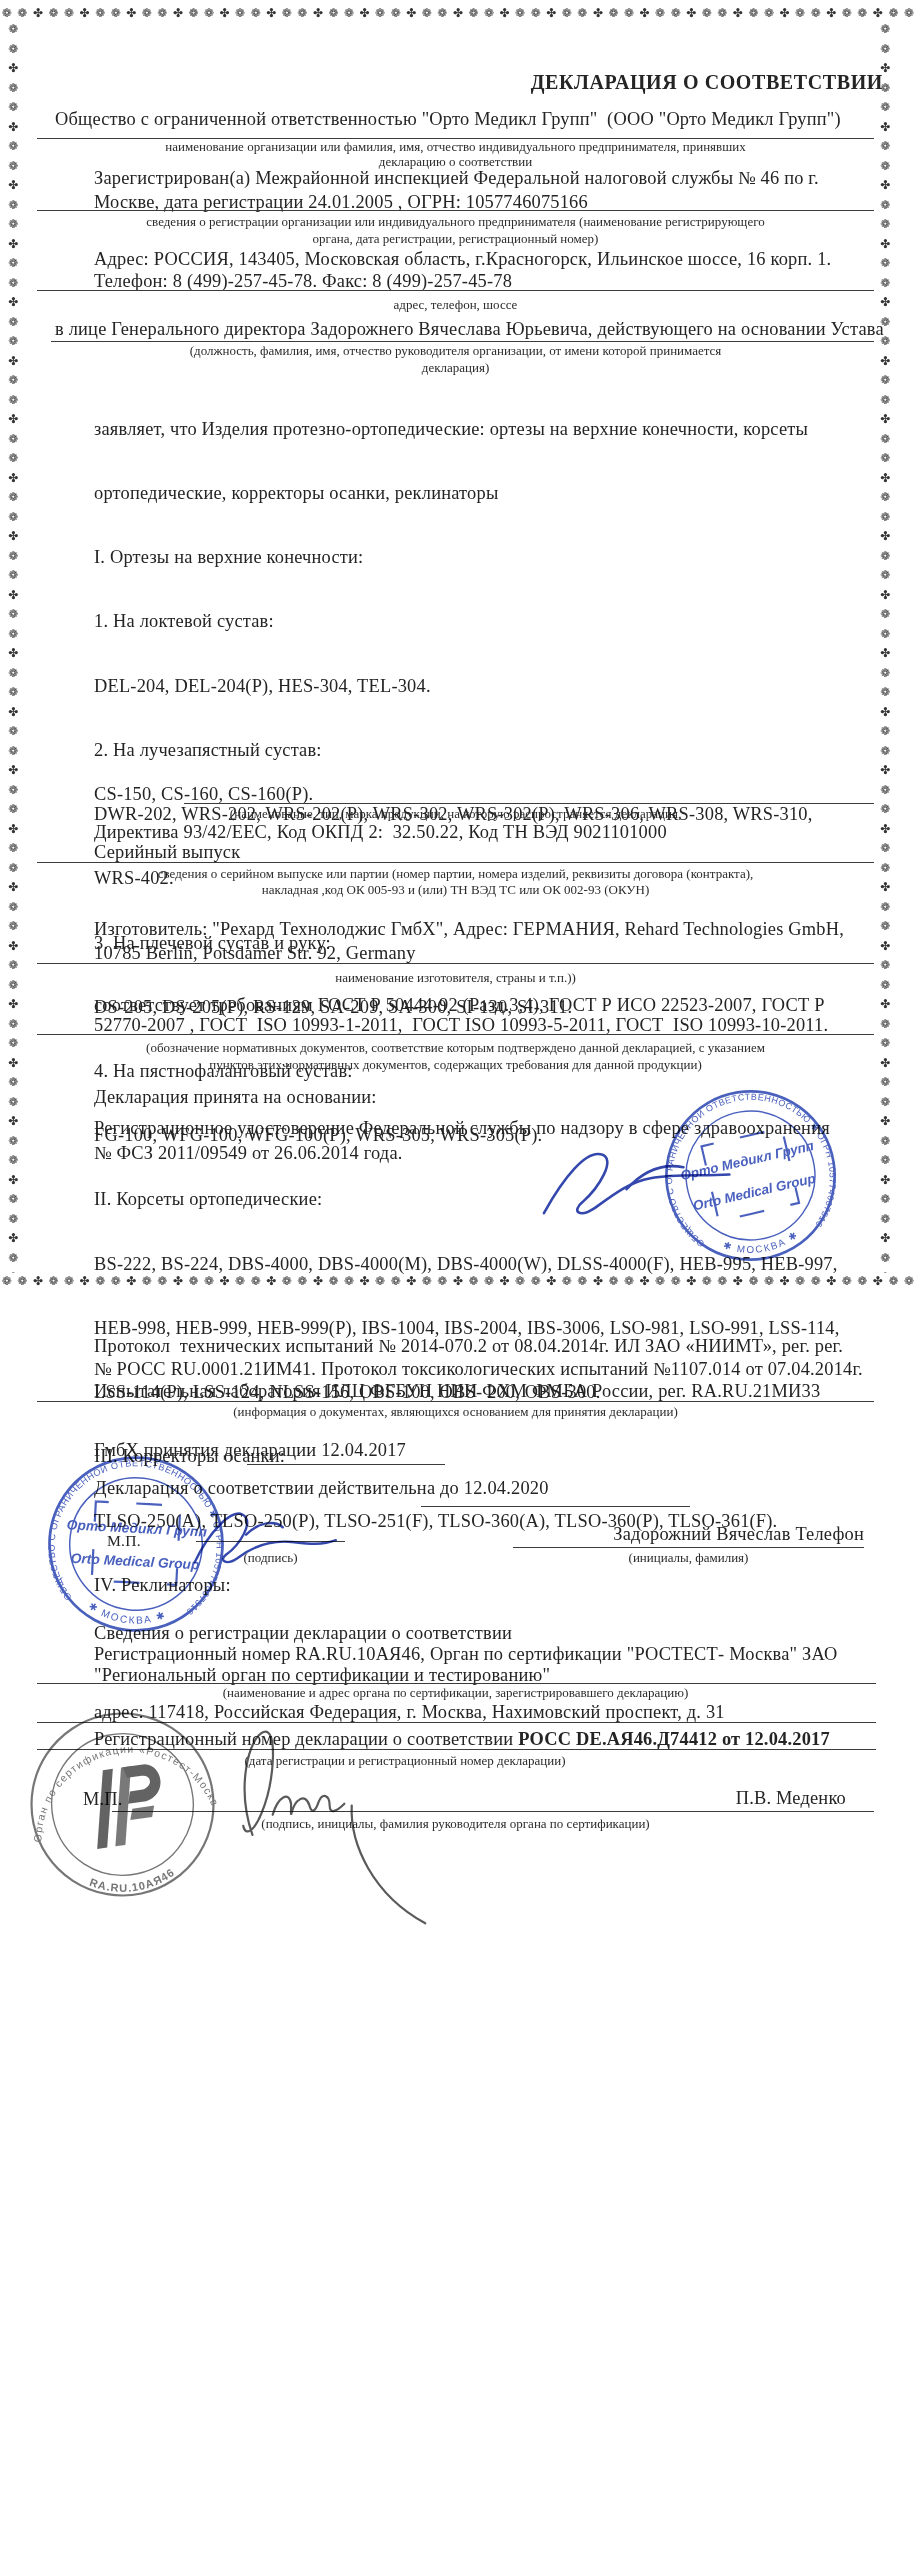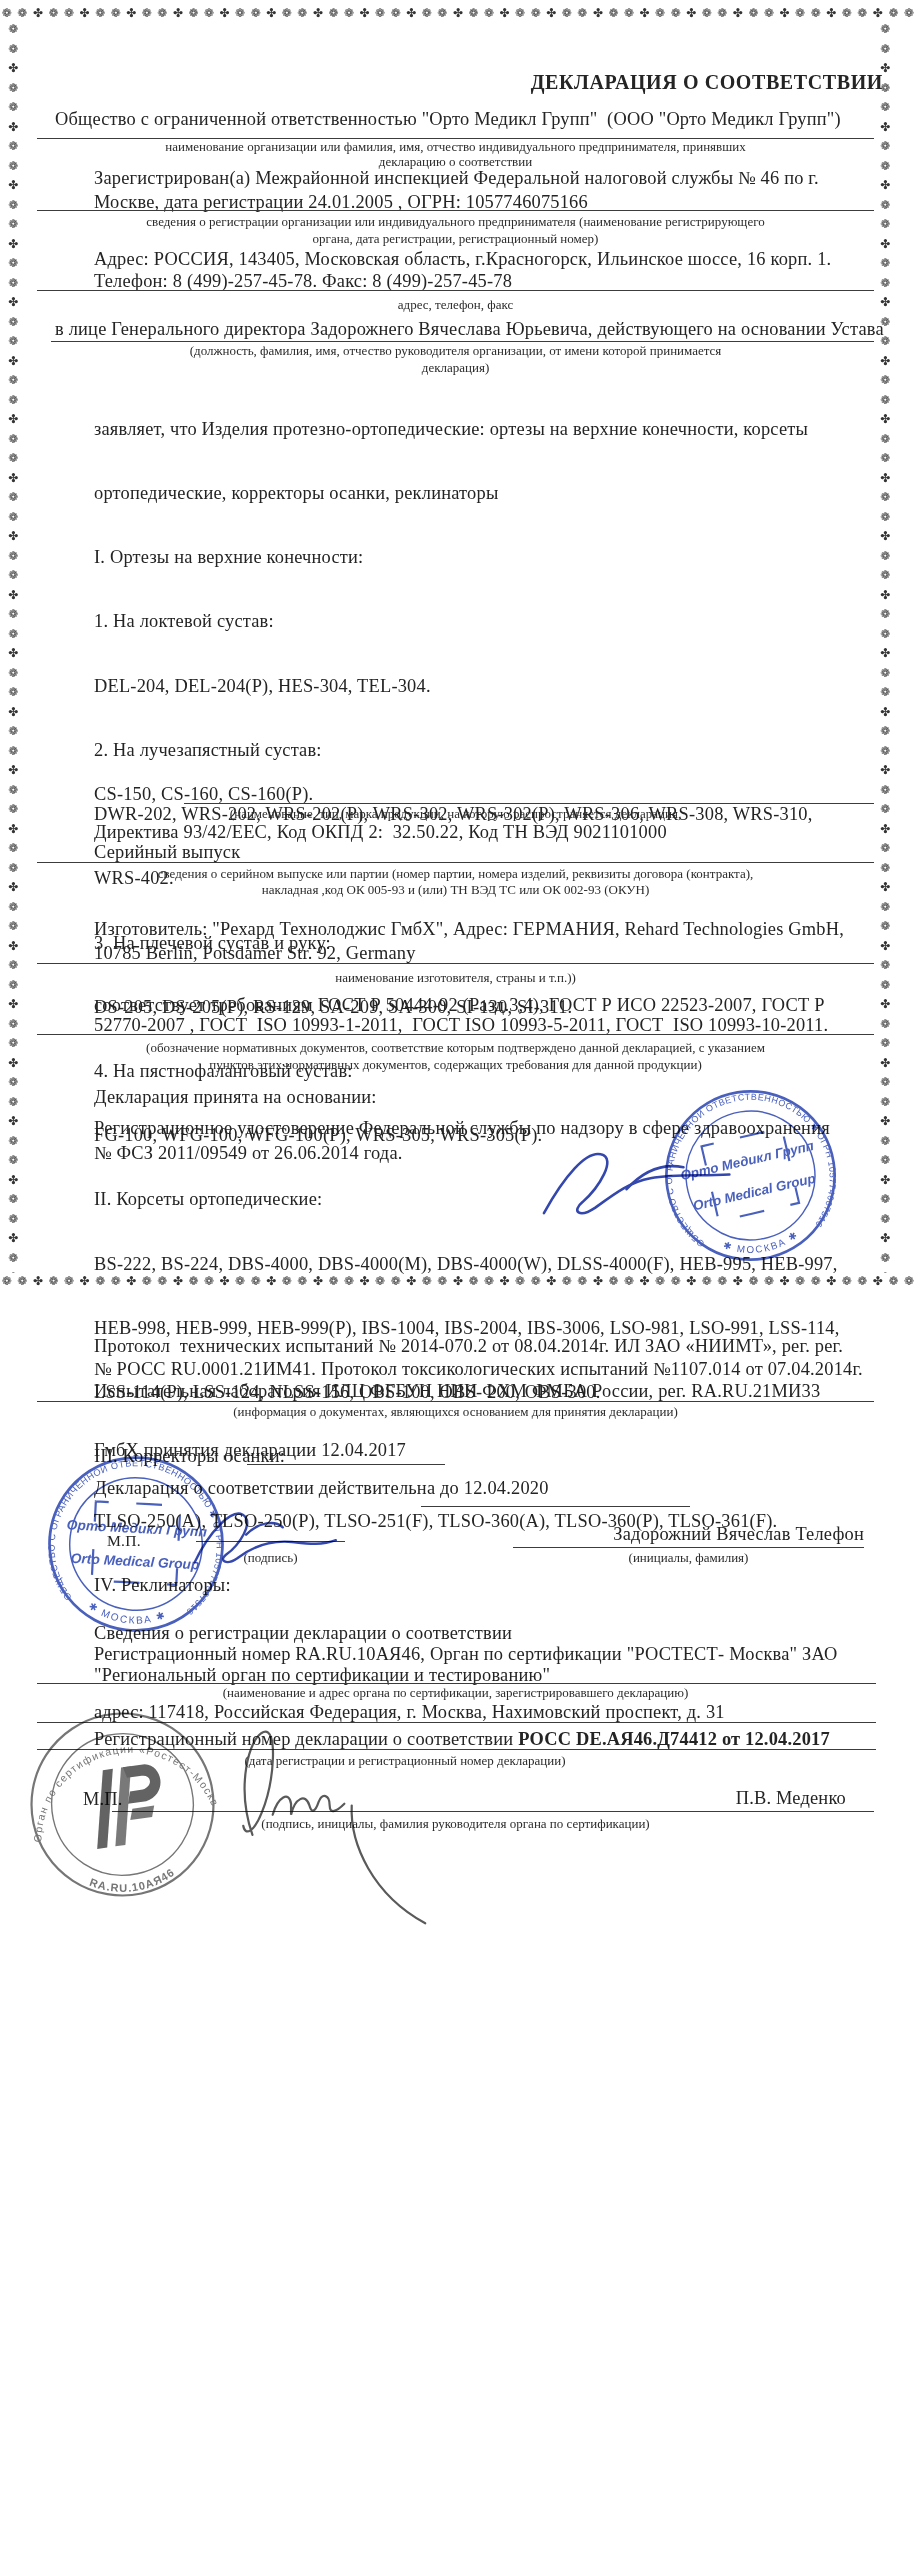--- a/index.html
+++ b/index.html
@@ -44,21 +44,21 @@
 
   <div class="t" style="top:168px">Зарегистрирован(а) Межрайонной инспекцией Федеральной налоговой службы № 46 по г.</div>
   <div class="t" style="top:192px">Москве, дата регистрации 24.01.2005 , ОГРН: 1057746075166</div>
   <div class="rule" style="top:210px;left:37px;width:837px"></div>
   <div class="note" style="top:215px">сведения о регистрации организации или индивидуального предпринимателя (наименование регистрирующего</div>
   <div class="note" style="top:232px">органа, дата регистрации, регистрационный номер)</div>
 
   <div class="t" style="top:249px">Адрес: РОССИЯ, 143405, Московская область, г.Красногорск, Ильинское шоссе, 16 корп. 1.</div>
   <div class="t" style="top:271px">Телефон: 8 (499)-257-45-78. Факс: 8 (499)-257-45-78</div>
   <div class="rule" style="top:290px;left:37px;width:837px"></div>
-  <div class="note" style="top:298px">адрес, телефон, факс</div>
+  <div class="note" style="top:298px">адрес, телефон, шоссе</div>
 
   <div class="t" style="top:319px;left:55px;width:828px"><span>в лице </span><span>Генерального директора Задорожнего Вячеслава Юрьевича, действующего на основании Устава</span></div>
   <div class="rule" style="top:341px;left:51px;width:823px"></div>
   <div class="note" style="top:361px">декларация)</div>
   <div class="note" style="top:344px">(должность, фамилия, имя, отчество руководителя организации, от имени которой принимается</div>
 
   <div class="plist">
     <div>заявляет, что Изделия протезно-ортопедические: ортезы на верхние конечности, корсеты</div>
     <div>ортопедические, корректоры осанки, реклинаторы</div>
     <div>I. Ортезы на верхние конечности:</div>

